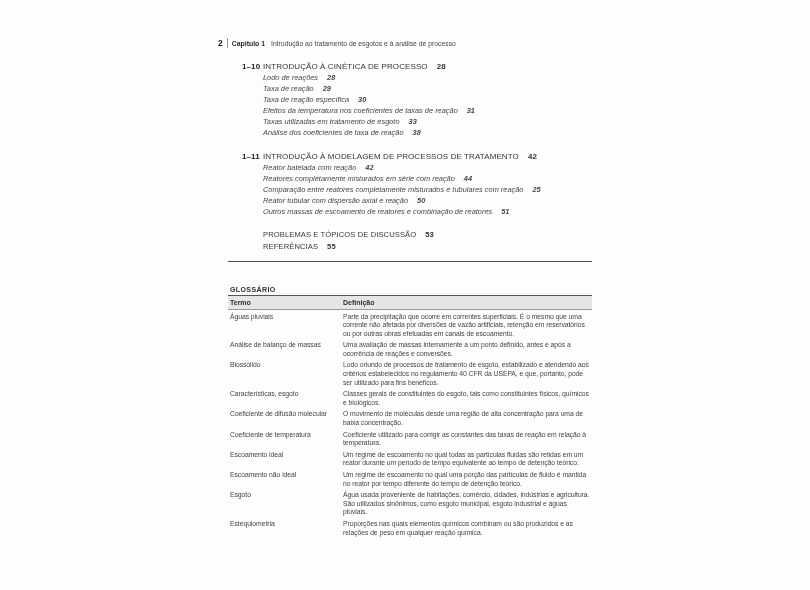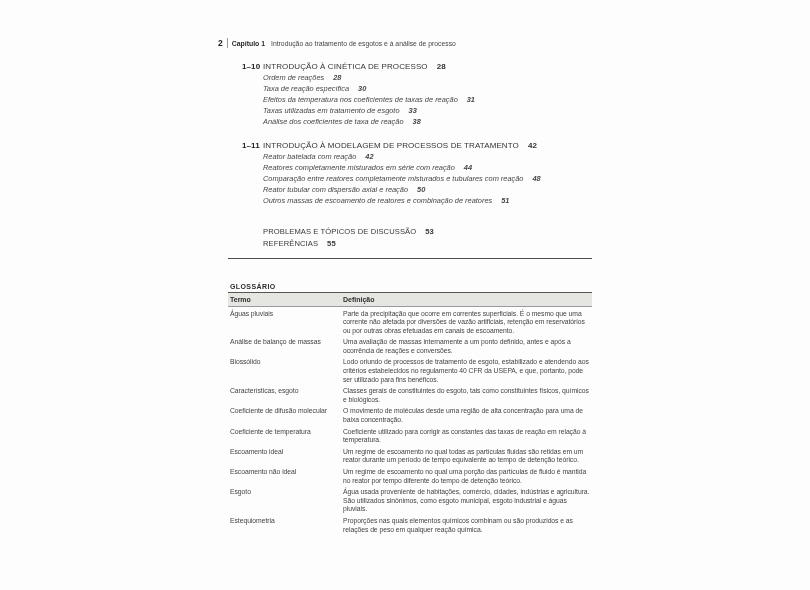--- a/index.html
+++ b/index.html
@@ -21,21 +21,21 @@
   .running-head .chap-title { font-size:6.8px; color:#454545; }
 
   
   .toc { margin:13px 0 0 24px; }
   .toc-heading { display:flex; font-size:8px; line-height:11px; color:#333; letter-spacing:0.1px; }
   .toc-heading .num { font-weight:bold; width:21px; flex:none; color:#222; }
   .pgn { margin-left:9px;font-weight:bold; }
   .toc-items { margin-left:21px; font-style:italic; font-size:7.4px; color:#474747; }
   .toc-item { line-height:11px; }
   .toc-section + .toc-section { margin-top:13px; }
-  .toc-extras { margin-left:21px; margin-top:20px; }
+  .toc-extras { margin-left:21px; margin-top:12px; }
   .toc-extra { font-size:7.6px; line-height:12px; color:#383838; letter-spacing:0.1px; }
 
   
   .rule { margin:8px 0 0 10px; width:364px; height:0; border-top:1.6px solid #4d4d4d; }
 
   
   .glossary { margin:24px 0 0 10px; width:364px; }
   .glossary-title { font-weight:bold; font-size:7px; letter-spacing:0.4px; color:#2d2d2d; padding-left:2px; margin-bottom:2px; }
   .gtable { border-top:1.5px solid #565656; }
   .ghead { display:flex; background:#e5e5e2; border-bottom:1px solid #9a9a9a; padding:3px 0 2.5px 0; }
@@ -60,38 +60,39 @@
 
     <div class="toc">
 
       <div class="toc-section">
         <div class="toc-heading">
           <span class="num">1–10</span>
           <span class="ttl">INTRODUÇÃO À CINÉTICA DE PROCESSO</span>
           <span class="pgn">28</span>
         </div>
         <div class="toc-items">
-          <div class="toc-item"><span>Ordem de reações</span><span class="pgn">28</span></div>
+          <div class="toc-item"><span>Lodo de reações</span><span class="pgn">28</span></div>
+          <div class="toc-item"><span>Taxa de reação</span><span class="pgn">29</span></div>
           <div class="toc-item"><span>Taxa de reação específica</span><span class="pgn">30</span></div>
           <div class="toc-item"><span>Efeitos da temperatura nos coeficientes de taxas de reação</span><span class="pgn">31</span></div>
           <div class="toc-item"><span>Taxas utilizadas em tratamento de esgoto</span><span class="pgn">33</span></div>
           <div class="toc-item"><span>Análise dos coeficientes de taxa de reação</span><span class="pgn">38</span></div>
         </div>
       </div>
 
       <div class="toc-section">
         <div class="toc-heading">
           <span class="num">1–11</span>
           <span class="ttl">INTRODUÇÃO À MODELAGEM DE PROCESSOS DE TRATAMENTO</span>
           <span class="pgn">42</span>
         </div>
         <div class="toc-items">
           <div class="toc-item"><span>Reator batelada com reação</span><span class="pgn">42</span></div>
           <div class="toc-item"><span>Reatores completamente misturados em série com reação</span><span class="pgn">44</span></div>
-          <div class="toc-item"><span>Comparação entre reatores completamente misturados e tubulares com reação</span><span class="pgn">48</span></div>
+          <div class="toc-item"><span>Comparação entre reatores completamente misturados e tubulares com reação</span><span class="pgn">25</span></div>
           <div class="toc-item"><span>Reator tubular com dispersão axial e reação</span><span class="pgn">50</span></div>
           <div class="toc-item"><span>Outros massas de escoamento de reatores e combinação de reatores</span><span class="pgn">51</span></div>
         </div>
       </div>
 
       <div class="toc-extras">
         <div class="toc-extra"><span>PROBLEMAS E TÓPICOS DE DISCUSSÃO</span><span class="pgn">53</span></div>
         <div class="toc-extra"><span>REFERÊNCIAS</span><span class="pgn">55</span></div>
       </div>
     </div>

